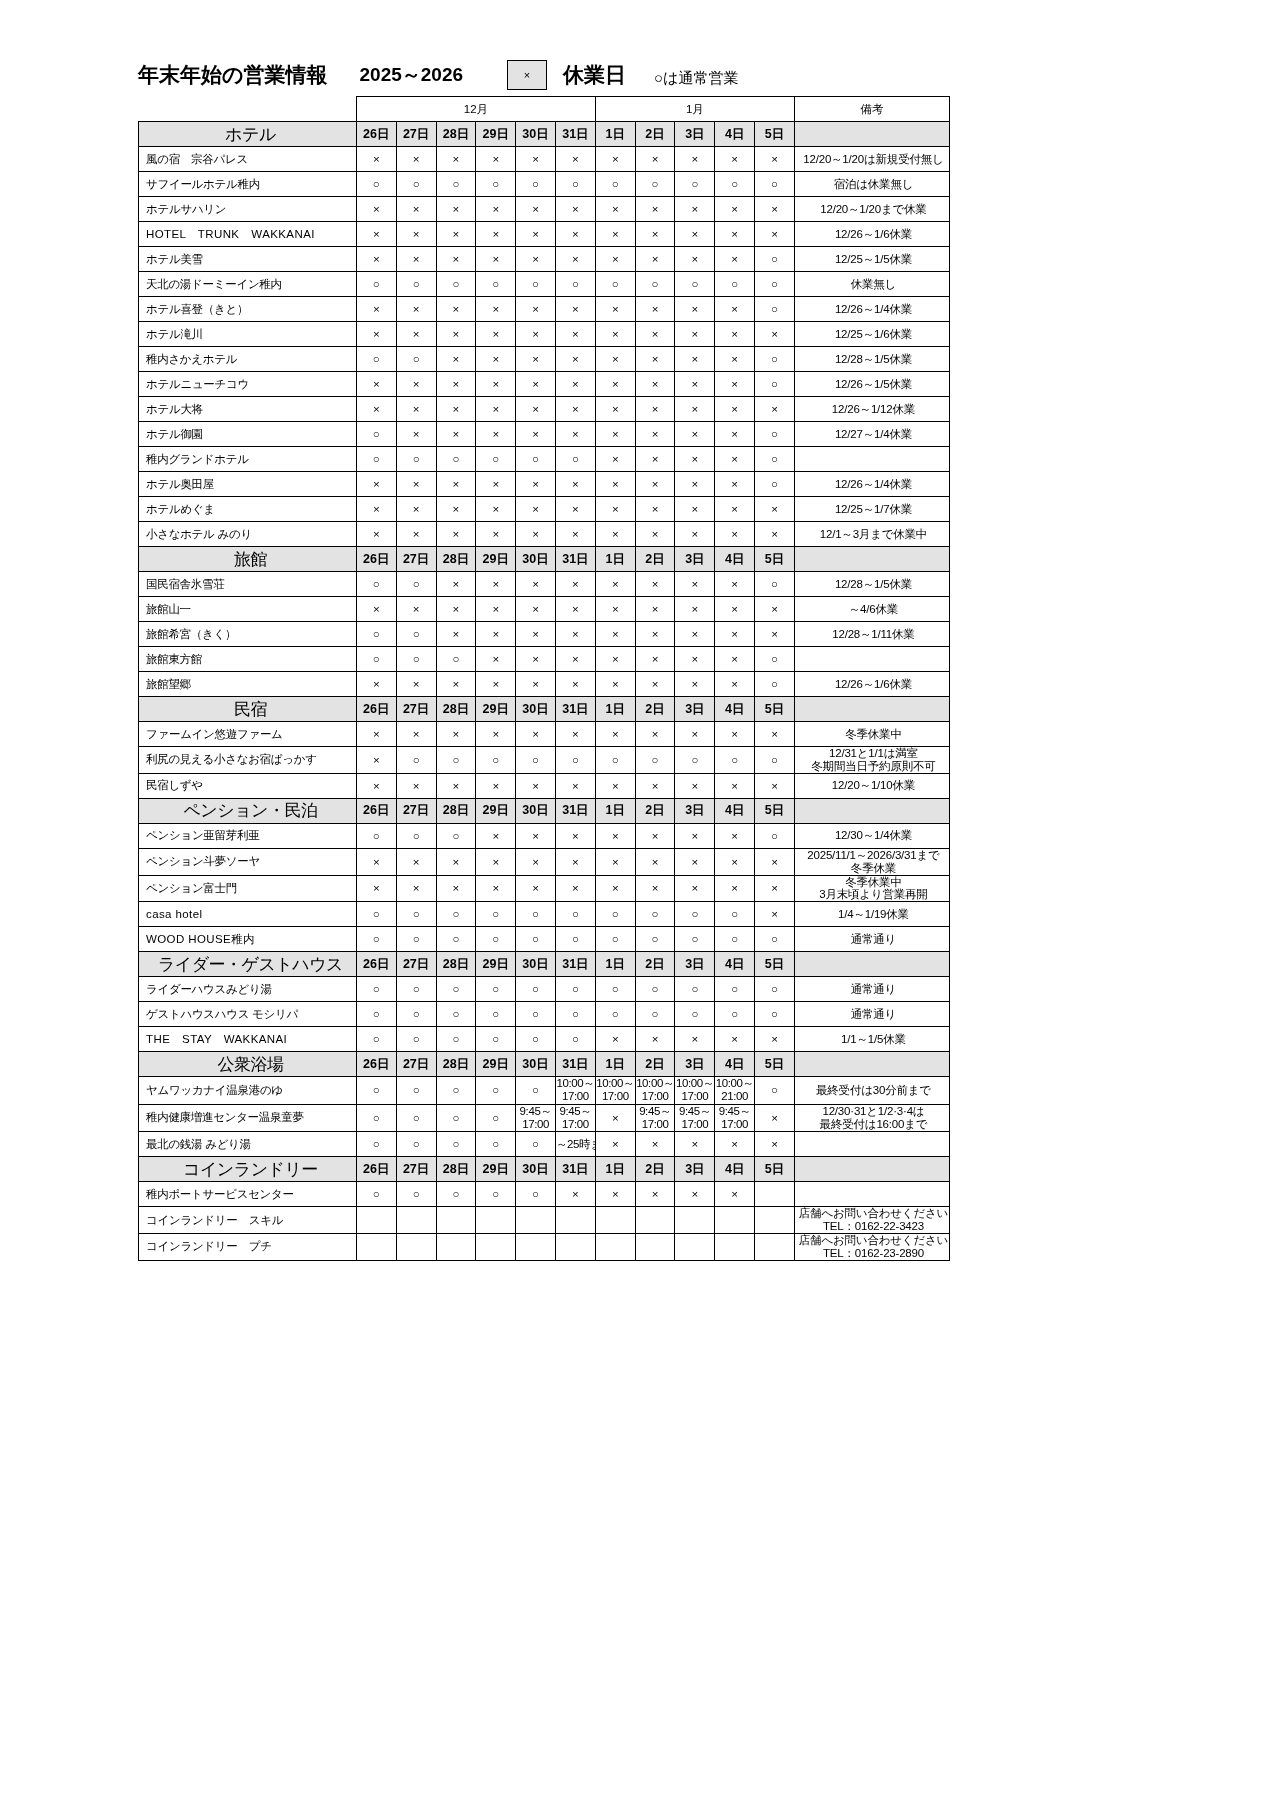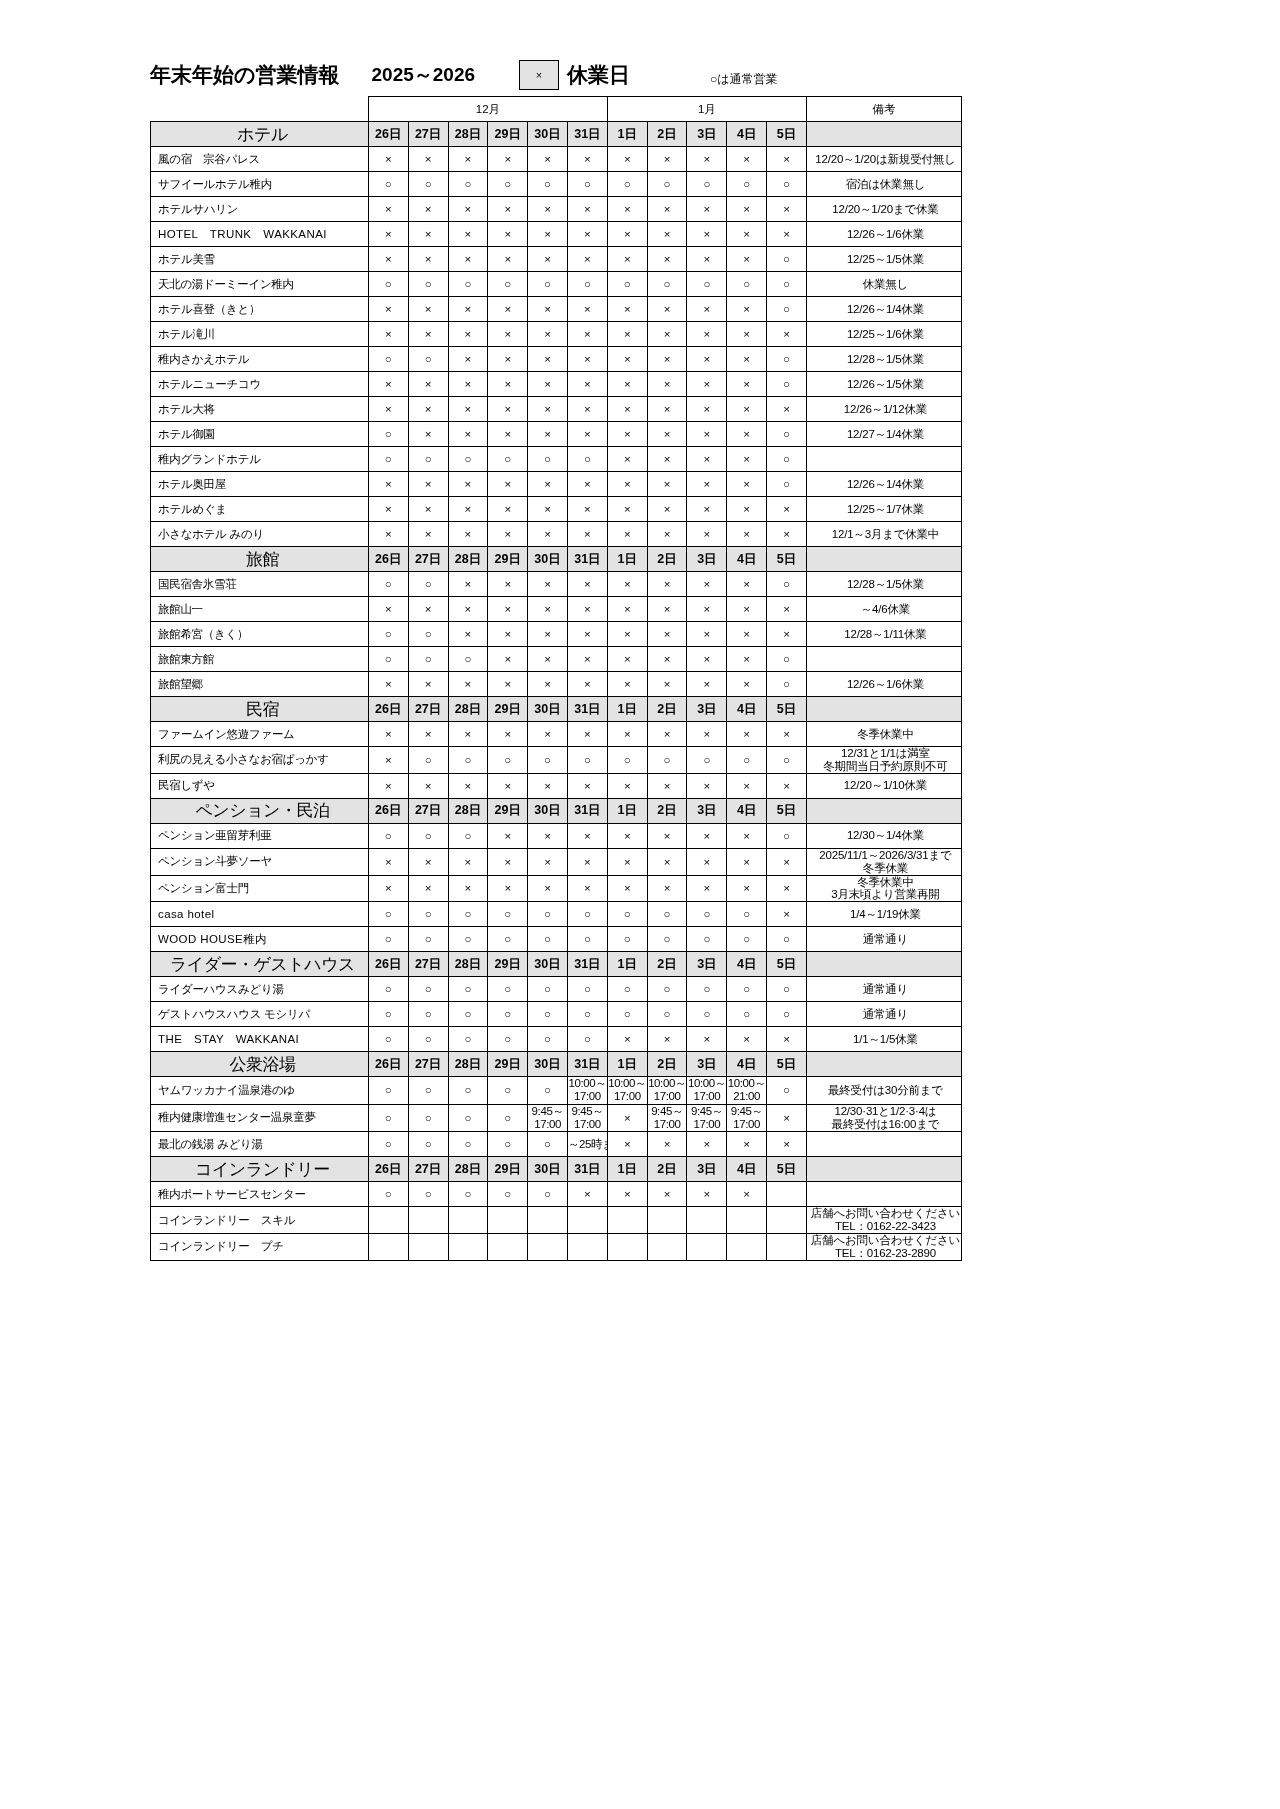--- a/index.html
+++ b/index.html
@@ -9,21 +9,21 @@
   }
   body {
     width: 1280px;
     height: 1809px;
     font-family: "Liberation Sans", sans-serif;
     color: #000;
     position: relative;
   }
   .page {
     position: absolute;
-    left: 150px;
+    left: 138px;
     top: 58px;
     width: 968px;
   }
   
   .hdr {
     display: flex;
     align-items: center;
     height: 34px;
     margin-bottom: 4px;
   }
@@ -46,26 +46,26 @@
     border: 1px solid #000;
     background: #e3e3e3;
     display: flex;
     align-items: center;
     justify-content: center;
     font-size: 11px;
   }
   .hdr-closed {
     font-size: 21px;
     font-weight: bold;
-    margin-left: 8px;
+    margin-left: 16px;
     white-space: nowrap;
   }
   .hdr-note {
-    margin-left: 80px;
-    font-size: 12px;
+    margin-left: 28px;
+    font-size: 15px;
     white-space: nowrap;
     align-self: flex-end;
     padding-bottom: 4px;
   }
 
   
   table.sched {
     border-collapse: collapse;
     table-layout: fixed;
     width: 812px;

